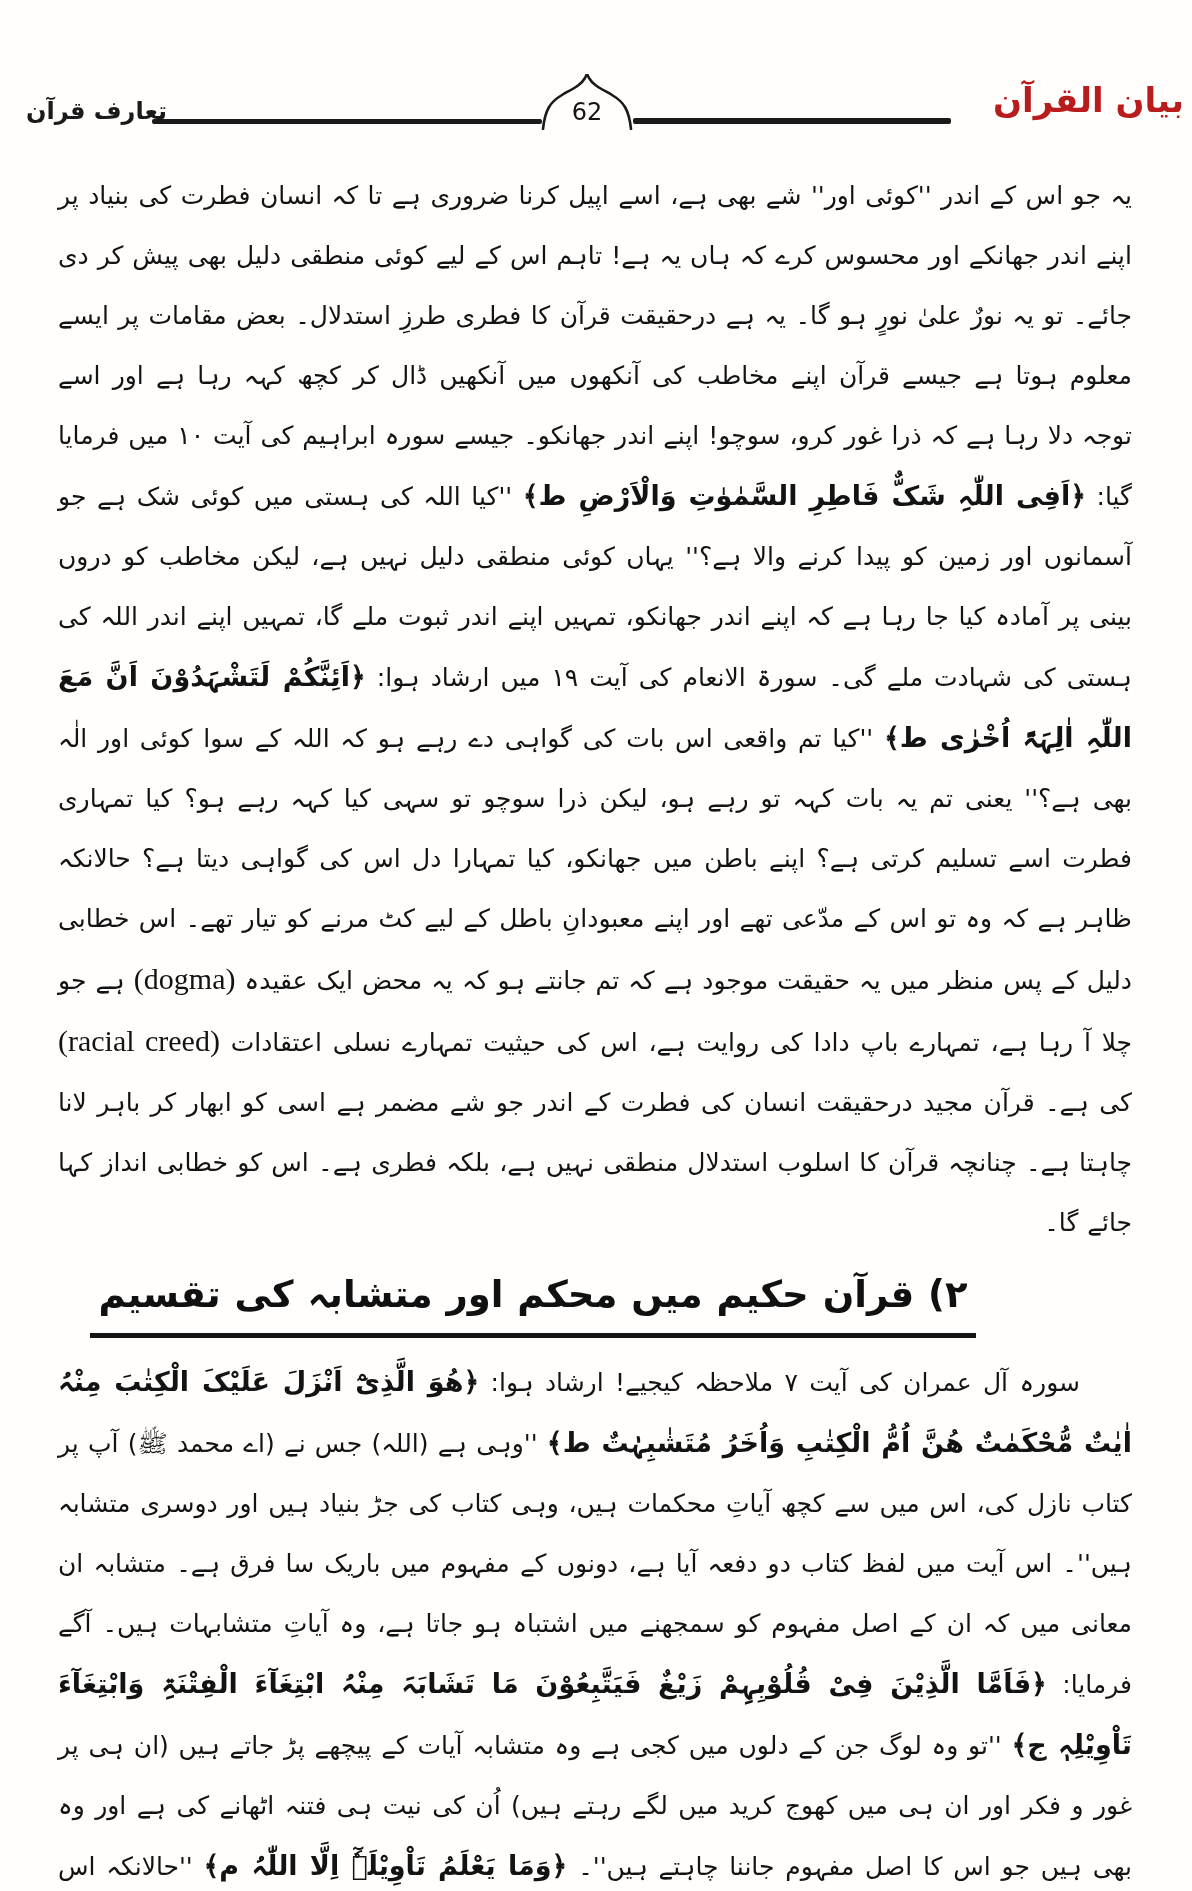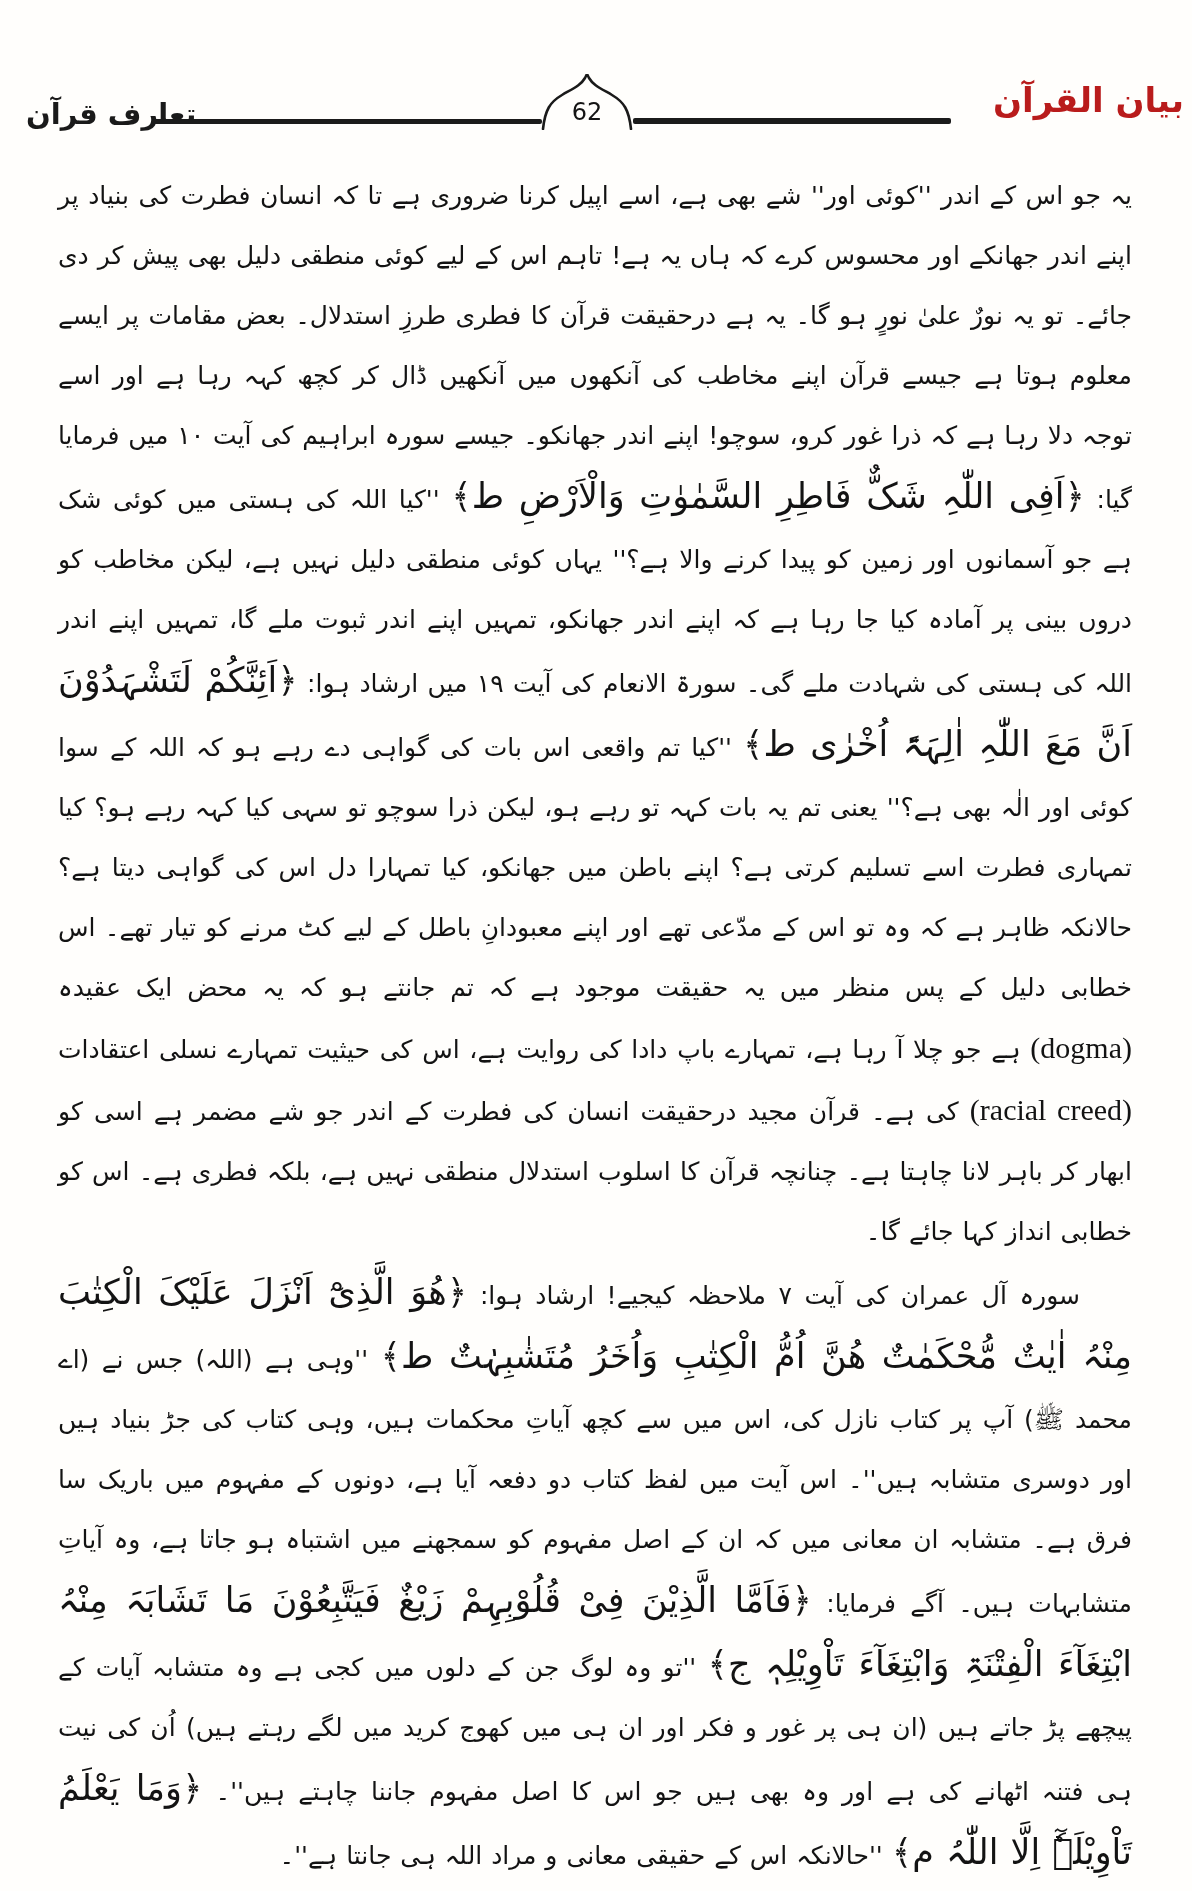--- a/index.html
+++ b/index.html
@@ -25,21 +25,21 @@
     font-size: 34px;
     font-weight: 800;
     letter-spacing: 1px;
     white-space: nowrap;
     color: #b91c1c;
   }
   .hdr-title-left {
     position: absolute;
     top: 97px;
     left: 26px;
-    font-size: 29px;
+    font-size: 24px;
     font-weight: 700;
     white-space: nowrap;
     color: #1a1a1a;
   }
   .hdr-rule {
     position: absolute;
     background: #1b1b1b;
     border-radius: 2px;
   }
   .hdr-rule.left-seg  { top: 119px; left: 152px; width: 390px; height: 5px; }
@@ -73,22 +73,22 @@
     text-align: justify;
     font-size: 25px;
     line-height: 60px;
     word-spacing: 1px;
     color: #131313;
   }
   p.para { margin: 0; padding: 0; }
   p.para.indented { text-indent: 52px; }
   .u  { font-family: "DejaVu Sans", sans-serif; }
   .v  {
-    font-weight: 400;
-    font-size: 35px;
+    font-weight: 700;
+    font-size: 27px;
     font-family: "DejaVu Sans", sans-serif;
   }
   .en {
     font-family: "Liberation Serif", serif;
     font-size: 30px;
     font-weight: 400;
   }
   .heading-wrap {
     text-align: center;
     margin: 16px 0 14px 0;
@@ -123,17 +123,20 @@
         <path d="M 3 55 C 5 36 10 28 22 21 C 34 14 41 11 45 4 L 47 0 L 49 4 C 53 11 60 14 72 21 C 84 28 89 36 91 55" fill="#fffefc" stroke="#1a1a1a" stroke-width="2.6" stroke-linecap="round"></path>
       </svg>
     </span>
     <span class="pagenum">62</span>
   </div>
 
   <div class="body-text">
 
     <p class="para"><span class="u">یہ جو اس کے اندر ''کوئی اور'' شے بھی ہے، اسے اپیل کرنا ضروری ہے تا کہ انسان فطرت کی بنیاد پر اپنے اندر جھانکے اور محسوس کرے کہ ہاں یہ ہے! تاہم اس کے لیے کوئی منطقی دلیل بھی پیش کر دی جائے۔ تو یہ نورٌ علیٰ نورٍ ہو گا۔ یہ ہے درحقیقت قرآن کا فطری طرزِ استدلال۔ بعض مقامات پر ایسے معلوم ہوتا ہے جیسے قرآن اپنے مخاطب کی آنکھوں میں آنکھیں ڈال کر کچھ کہہ رہا ہے اور اسے توجہ دلا رہا ہے کہ ذرا غور کرو، سوچو! اپنے اندر جھانکو۔ جیسے سورہ ابراہیم کی آیت ۱۰ میں فرمایا گیا: </span><span class="v">﴿اَفِی اللّٰہِ شَکٌّ فَاطِرِ السَّمٰوٰتِ وَالْاَرْضِ ط﴾</span><span class="u"> ''کیا اللہ کی ہستی میں کوئی شک ہے جو آسمانوں اور زمین کو پیدا کرنے والا ہے؟'' یہاں کوئی منطقی دلیل نہیں ہے، لیکن مخاطب کو دروں بینی پر آمادہ کیا جا رہا ہے کہ اپنے اندر جھانکو، تمہیں اپنے اندر ثبوت ملے گا، تمہیں اپنے اندر اللہ کی ہستی کی شہادت ملے گی۔ سورۃ الانعام کی آیت ۱۹ میں ارشاد ہوا: </span><span class="v">﴿اَئِنَّکُمْ لَتَشْہَدُوْنَ اَنَّ مَعَ اللّٰہِ اٰلِہَۃً اُخْرٰی ط﴾</span><span class="u"> ''کیا تم واقعی اس بات کی گواہی دے رہے ہو کہ اللہ کے سوا کوئی اور الٰہ بھی ہے؟'' یعنی تم یہ بات کہہ تو رہے ہو، لیکن ذرا سوچو تو سہی کیا کہہ رہے ہو؟ کیا تمہاری فطرت اسے تسلیم کرتی ہے؟ اپنے باطن میں جھانکو، کیا تمہارا دل اس کی گواہی دیتا ہے؟ حالانکہ ظاہر ہے کہ وہ تو اس کے مدّعی تھے اور اپنے معبودانِ باطل کے لیے کٹ مرنے کو تیار تھے۔ اس خطابی دلیل کے پس منظر میں یہ حقیقت موجود ہے کہ تم جانتے ہو کہ یہ محض ایک عقیدہ </span><span class="en">(dogma)</span><span class="u"> ہے جو چلا آ رہا ہے، تمہارے باپ دادا کی روایت ہے، اس کی حیثیت تمہارے نسلی اعتقادات </span><span class="en">(racial creed)</span><span class="u"> کی ہے۔ قرآن مجید درحقیقت انسان کی فطرت کے اندر جو شے مضمر ہے اسی کو ابھار کر باہر لانا چاہتا ہے۔ چنانچہ قرآن کا اسلوب استدلال منطقی نہیں ہے، بلکہ فطری ہے۔ اس کو خطابی انداز کہا جائے گا۔</span></p>
 
+    <div class="heading-wrap">
+      <span class="section-heading">۲) قرآن حکیم میں محکم اور متشابہ کی تقسیم</span>
+    </div>
 
     <p class="para indented"><span class="u">سورہ آل عمران کی آیت ۷ ملاحظہ کیجیے! ارشاد ہوا: </span><span class="v">﴿ھُوَ الَّذِیْٓ اَنْزَلَ عَلَیْکَ الْکِتٰبَ مِنْہُ اٰیٰتٌ مُّحْکَمٰتٌ ھُنَّ اُمُّ الْکِتٰبِ وَاُخَرُ مُتَشٰبِہٰتٌ ط﴾</span><span class="u"> ''وہی ہے (اللہ) جس نے (اے محمد ﷺ) آپ پر کتاب نازل کی، اس میں سے کچھ آیاتِ محکمات ہیں، وہی کتاب کی جڑ بنیاد ہیں اور دوسری متشابہ ہیں''۔ اس آیت میں لفظ کتاب دو دفعہ آیا ہے، دونوں کے مفہوم میں باریک سا فرق ہے۔ متشابہ ان معانی میں کہ ان کے اصل مفہوم کو سمجھنے میں اشتباہ ہو جاتا ہے، وہ آیاتِ متشابہات ہیں۔ آگے فرمایا: </span><span class="v">﴿فَاَمَّا الَّذِیْنَ فِیْ قُلُوْبِہِمْ زَیْغٌ فَیَتَّبِعُوْنَ مَا تَشَابَہَ مِنْہُ ابْتِغَآءَ الْفِتْنَۃِ وَابْتِغَآءَ تَاْوِیْلِہٖ ج﴾</span><span class="u"> ''تو وہ لوگ جن کے دلوں میں کجی ہے وہ متشابہ آیات کے پیچھے پڑ جاتے ہیں (ان ہی پر غور و فکر اور ان ہی میں کھوج کرید میں لگے رہتے ہیں) اُن کی نیت ہی فتنہ اٹھانے کی ہے اور وہ بھی ہیں جو اس کا اصل مفہوم جاننا چاہتے ہیں''۔ </span><span class="v">﴿وَمَا یَعْلَمُ تَاْوِیْلَہٗٓ اِلَّا اللّٰہُ م﴾</span><span class="u"> ''حالانکہ اس کے حقیقی معانی و مراد اللہ ہی جانتا ہے''۔ </span></p>
 
   </div>
 </div>
 
 </body></html>

